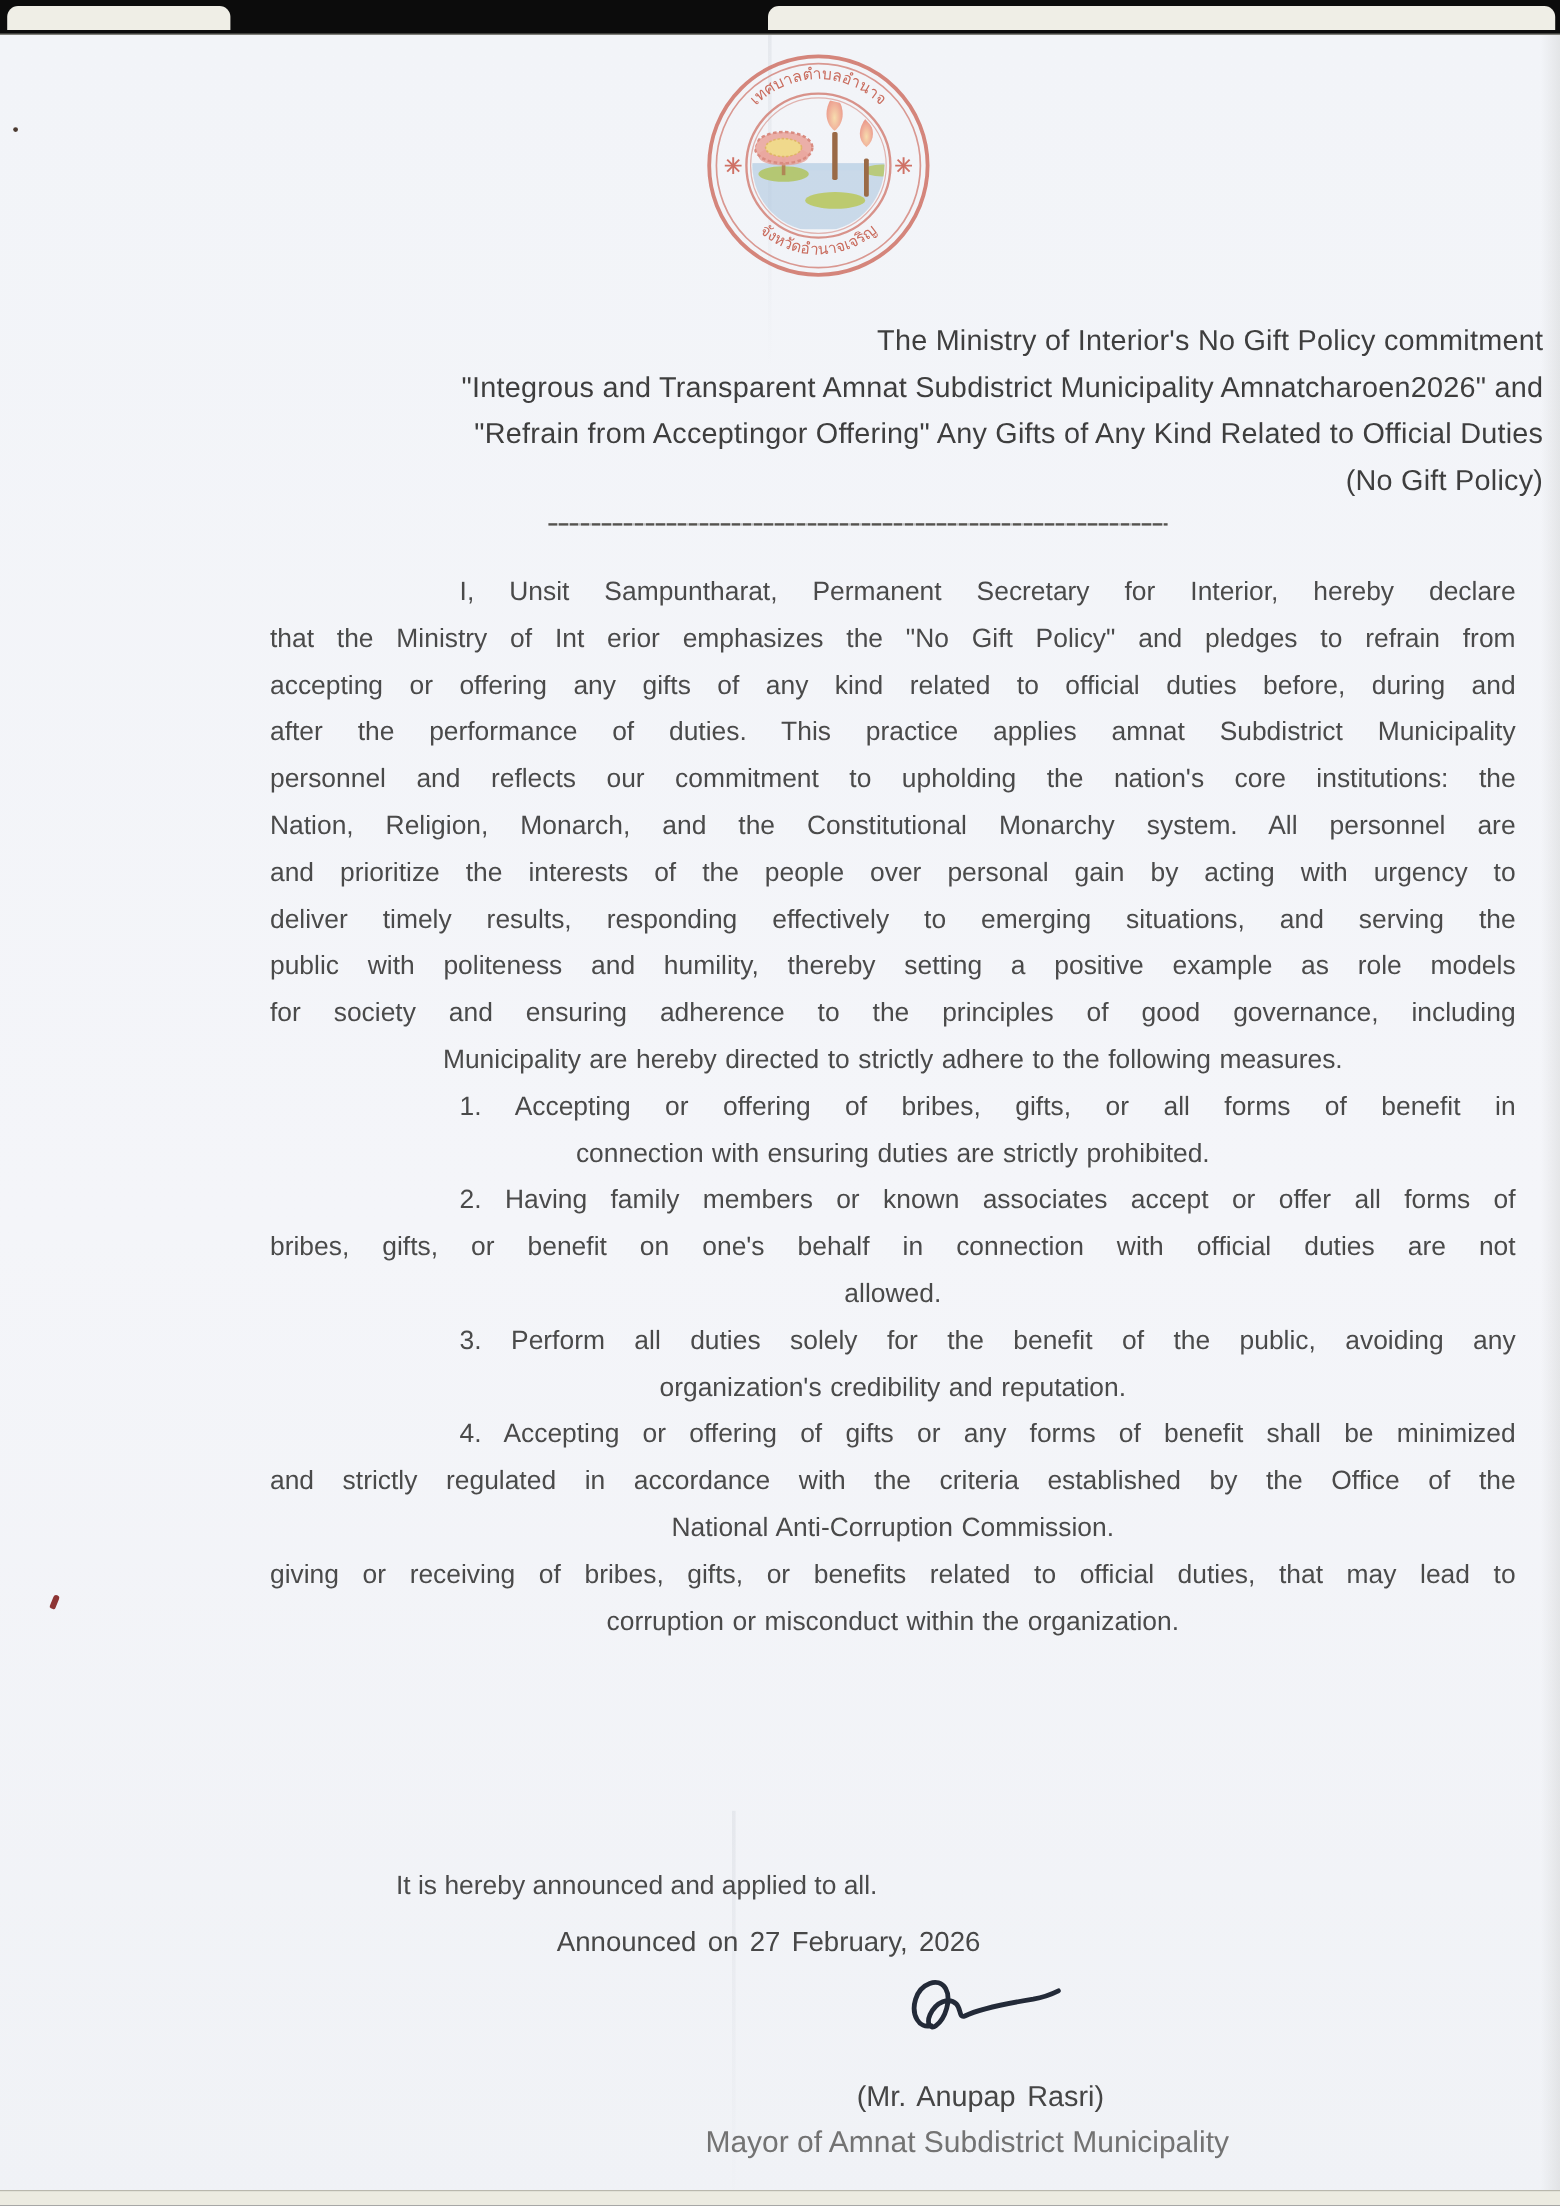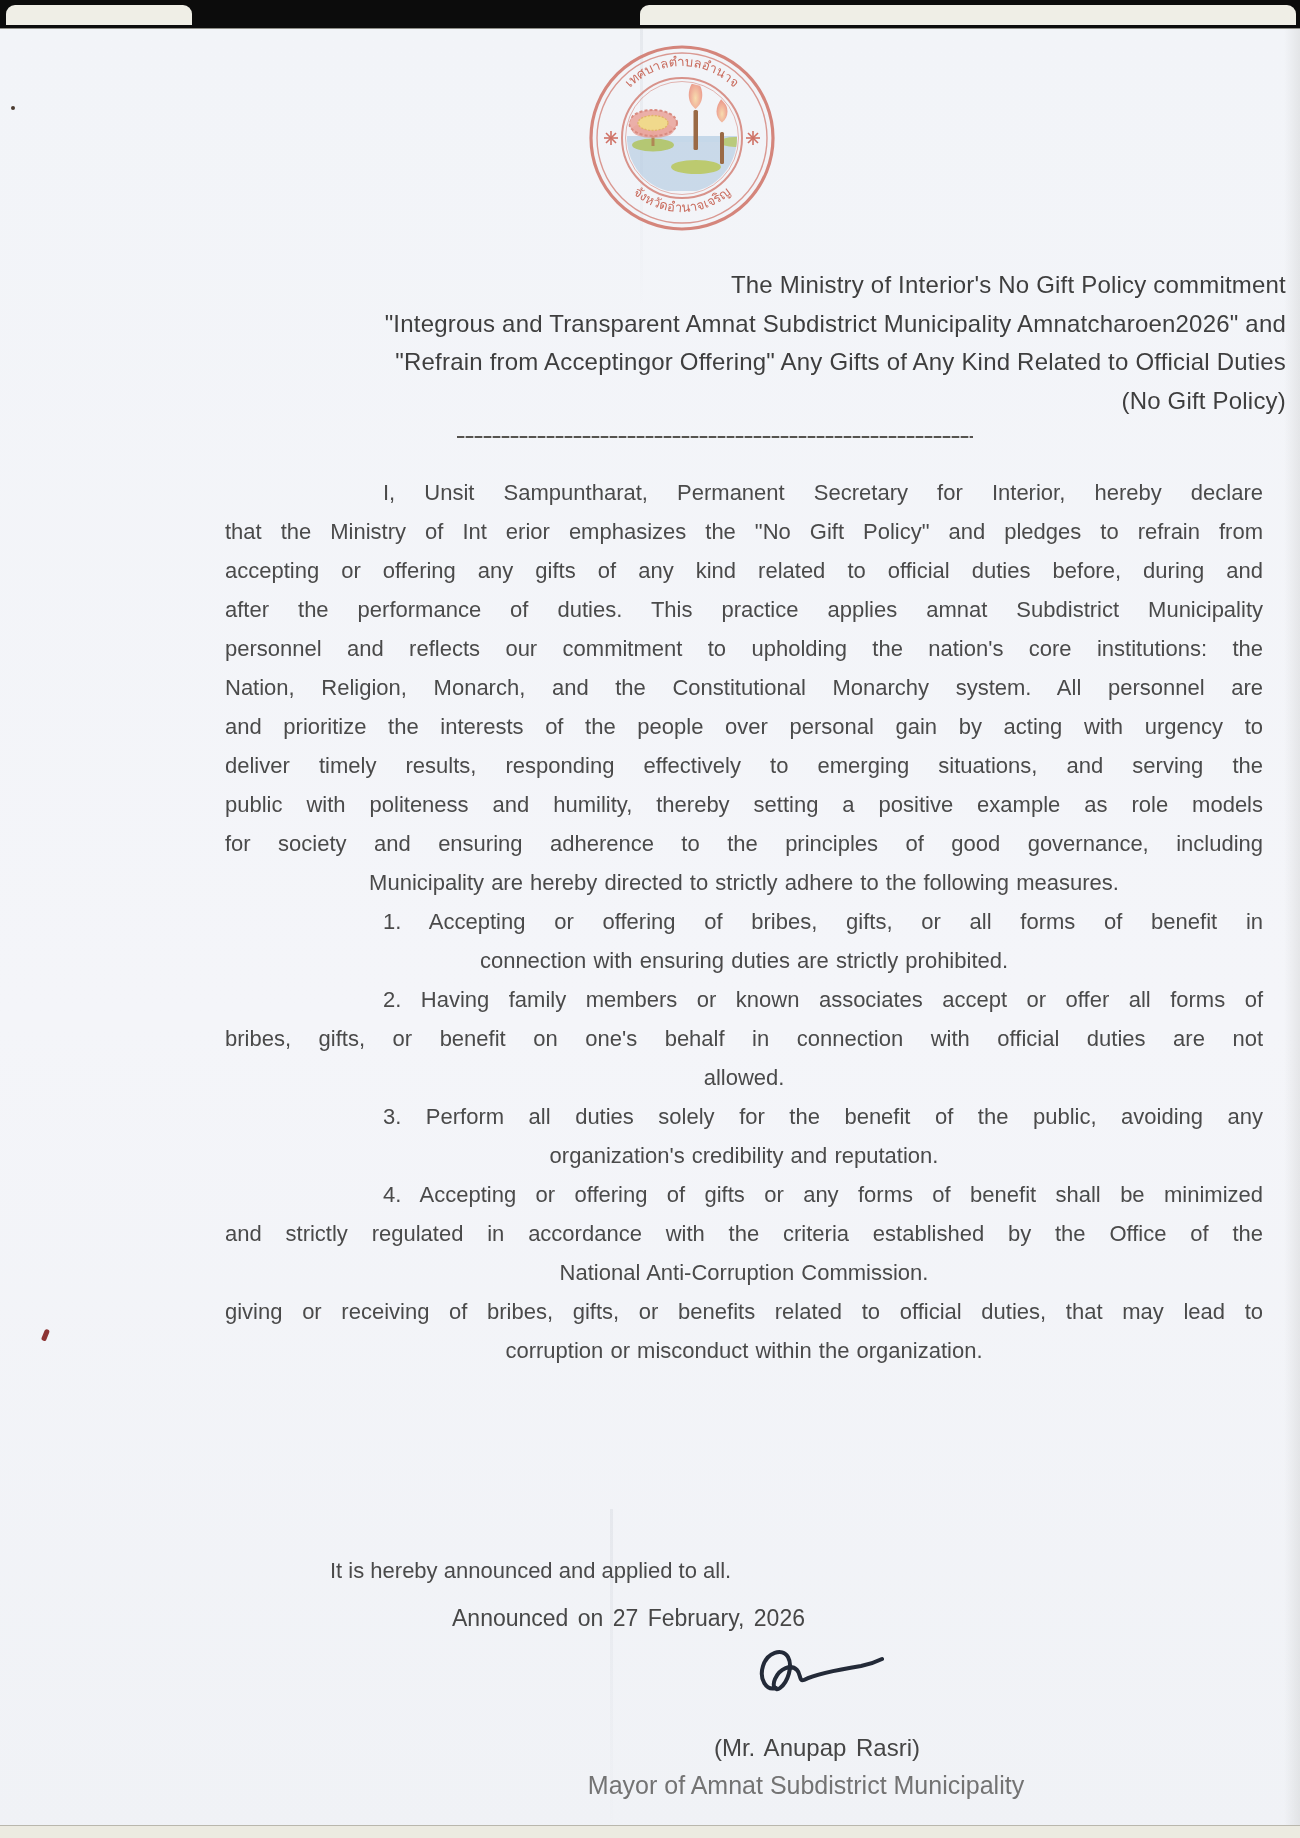--- a/index.html
+++ b/index.html
@@ -31,21 +31,21 @@
            background:repeating-linear-gradient(90deg,#55534f 0 7px,rgba(85,83,79,.35) 7px 9px);}
 
   
   .body-block{position:absolute;left:178px;top:473px;width:1038px;margin-left:47px;}
   .bl{height:39px;line-height:39px;font-size:22px;color:#4a4a4a;word-spacing:1px;text-align:center;}
   .j{text-align:justify;text-align-last:justify;}
   .ind{text-indent:158px;}
 
   .closing-1{position:absolute;left:178px;top:1539px;width:1038px;text-indent:152px;
              height:39px;line-height:39px;font-size:22px;color:#4a4a4a;margin-top:12px;}
-  .closing-2{position:absolute;left:452px;top:1599px;height:39px;line-height:39px;
+  .closing-2{position:absolute;left:464px;top:1599px;height:39px;line-height:39px;
              font-size:23px;color:#474747;word-spacing:3px;}
 
   #signature{position:absolute;left:748px;top:1636px;width:150px;height:72px;}
 
   .signer-name{position:absolute;left:417px;top:1728px;width:800px;text-align:center;
                height:39px;line-height:39px;font-size:24px;color:#454545;word-spacing:3px;}
   .signer-title{position:absolute;left:406px;top:1766px;width:800px;text-align:center;
                height:39px;line-height:39px;font-size:25px;color:#737373;}
 
   

